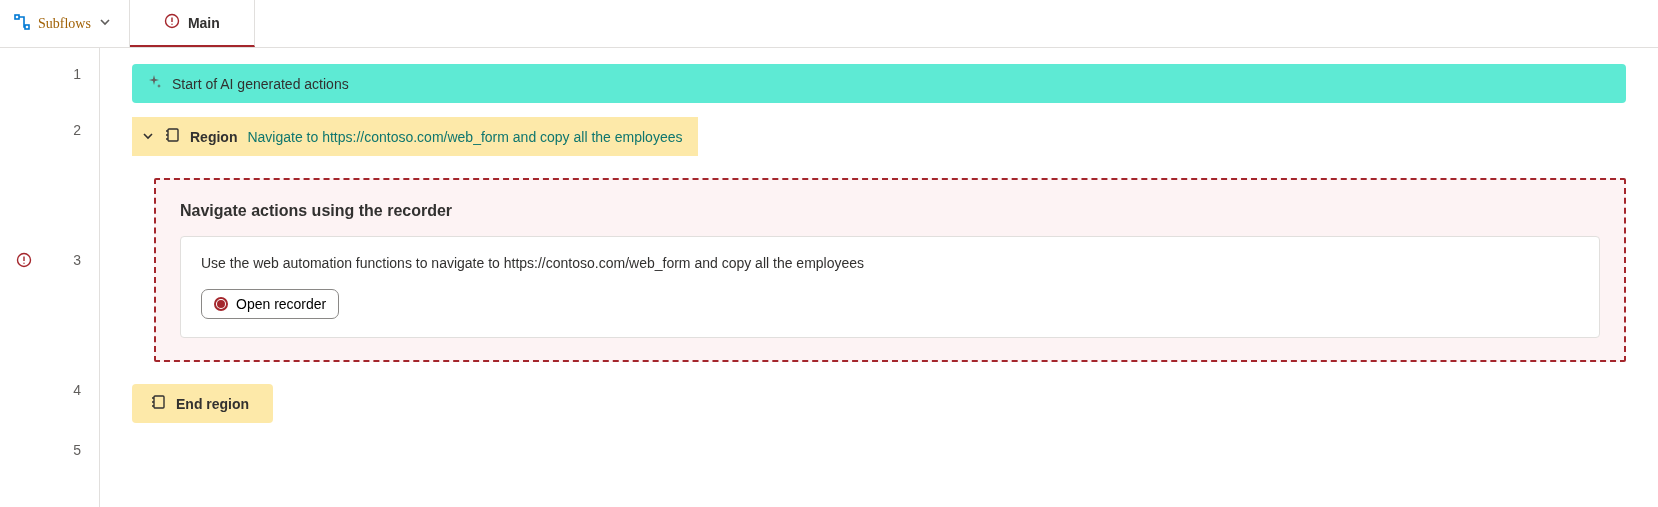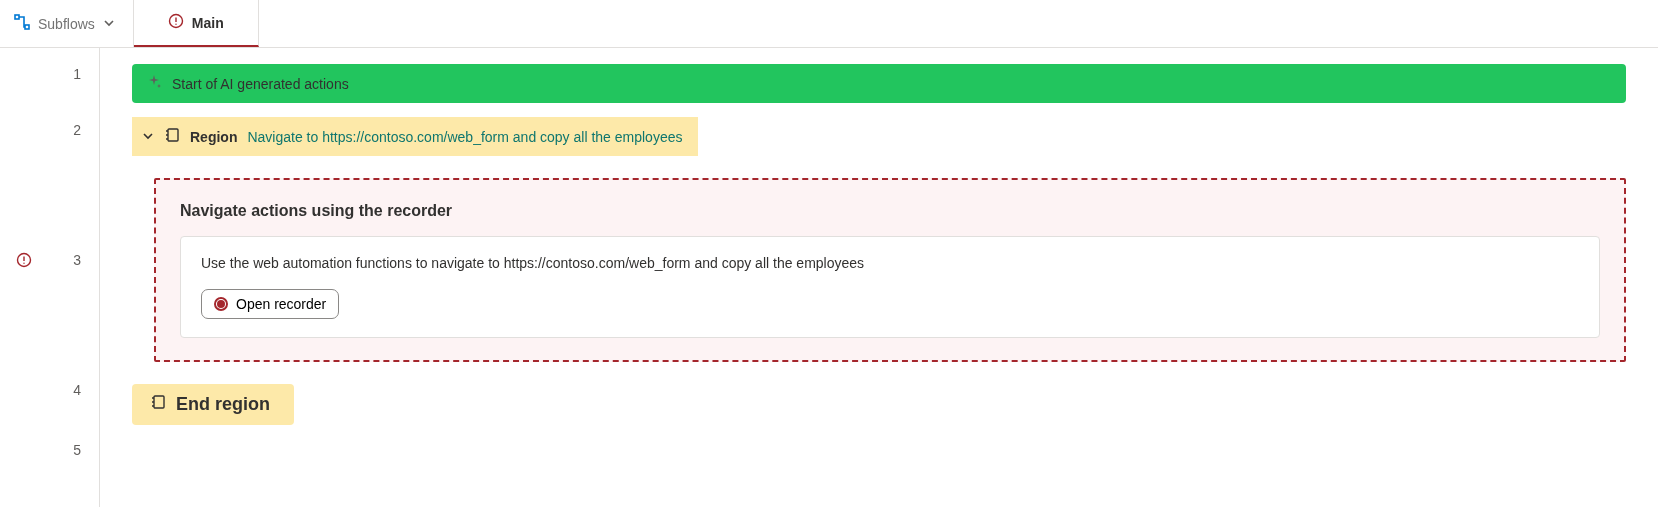--- a/index.html
+++ b/index.html
@@ -19,23 +19,24 @@
     align-items: stretch;
     height: 48px;
     border-bottom: 1px solid #e1dfdd;
   }
   .subflows-btn {
     display: flex;
     align-items: center;
     gap: 8px;
     padding: 0 18px 0 14px;
     cursor: pointer;
-    color: #737373;
+    color: #a16207;
     font-size: 14px;
     border-right: 1px solid #e1dfdd;
+    font-family: Liberation Serif, serif;
   }
   .subflows-btn .flow-icon { color: #0078d4; }
   .tab {
     display: flex;
     align-items: center;
     gap: 8px;
     padding: 0 34px;
     border-right: 1px solid #e1dfdd;
     border-bottom: 2px solid #a4262c;
     cursor: pointer;
@@ -69,21 +70,21 @@
     padding: 16px 32px 16px 32px;
     display: flex;
     flex-direction: column;
     gap: 14px;
   }
   
   .act-row {
     display: flex;
     align-items: center;
     gap: 10px;
-    background: #22c55e;
+    background: #5eead4;
     border-radius: 4px;
     padding: 10px 14px;
     min-height: 38px;
     font-size: 14px;
   }
   .sparkle { color: #605e5c; }
   
   .region-header {
     display: inline-flex;
     align-items: center;
@@ -96,21 +97,21 @@
   }
   .region-header .region-label { font-weight: 600; }
   .region-header .region-link { color: #0f766e; }
   .end-region {
     display: inline-flex;
     align-items: center;
     gap: 10px;
     background: #fde9a9;
     border-radius: 4px;
     padding: 10px 24px 10px 18px;
-    font-size: 18px;
+    font-size: 14px;
     font-weight: 600;
     width: fit-content;
   }
   
   .recorder-wrap {
     margin-left: 22px;
     border: 2px dashed #a4262c;
     background: #fdf3f4;
     border-radius: 2px;
     padding: 22px 24px;

